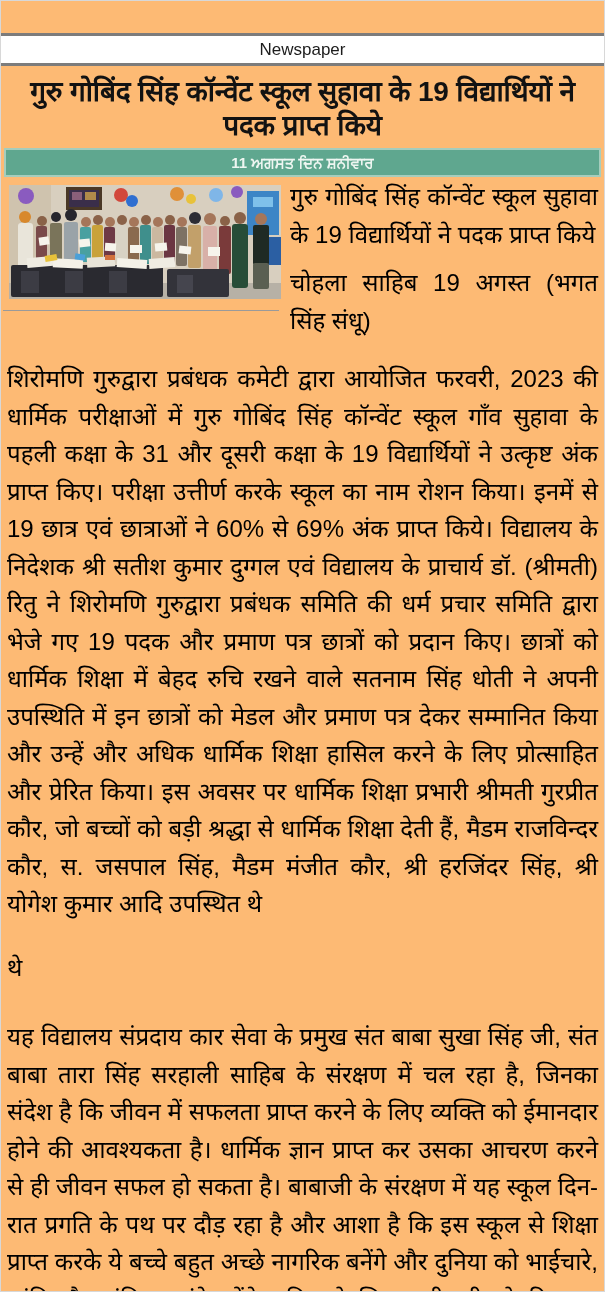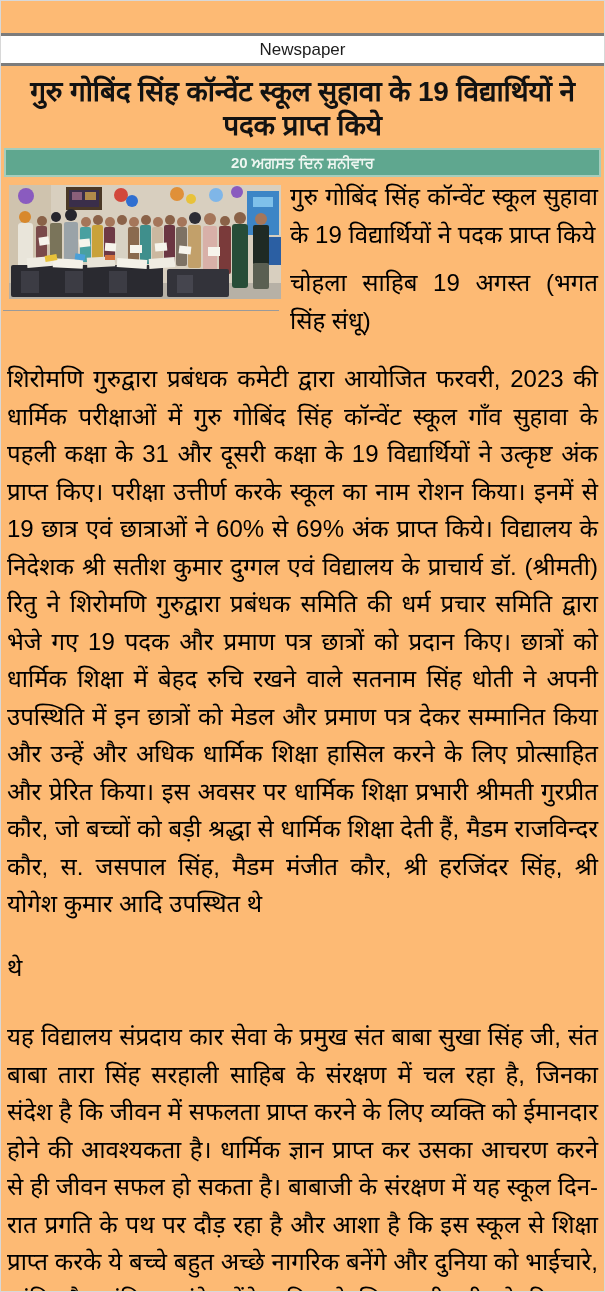--- a/index.html
+++ b/index.html
@@ -72,21 +72,21 @@
 <div class="page">
 
   <div class="top-space"></div>
 
   <div class="rule"></div>
   <div class="masthead">Newspaper</div>
   <div class="rule"></div>
 
   <h1 class="headline">गुरु गोबिंद सिंह कॉन्वेंट स्कूल सुहावा के 19 विद्यार्थियों ने पदक प्राप्त किये</h1>
 
-  <div class="date-banner">20 ਅਗਸਤ ਦਿਨ ਸ਼ਨੀਵਾਰ</div>
+  <div class="date-banner">11 ਅਗਸਤ ਦਿਨ ਸ਼ਨੀਵਾਰ</div>
 
   <div class="lead-row">
     <div class="photo-col">
       <div class="photo">
 
         <svg width="272" height="114" viewBox="0 0 272 114" xmlns="http://www.w3.org/2000/svg">
           <rect x="0" y="0" width="272" height="114" fill="#d8cfbf"></rect>
           <rect x="0" y="0" width="42" height="114" fill="#cfc3ae"></rect>
           <rect x="0" y="98" width="272" height="16" fill="#b7b1a6"></rect>
 

